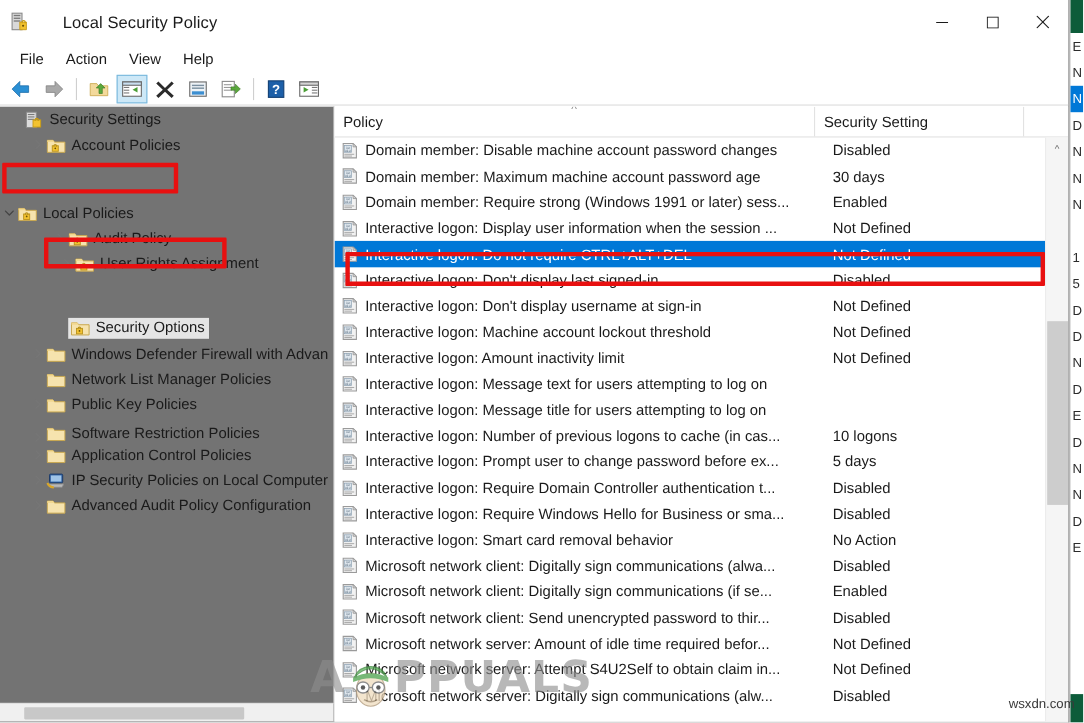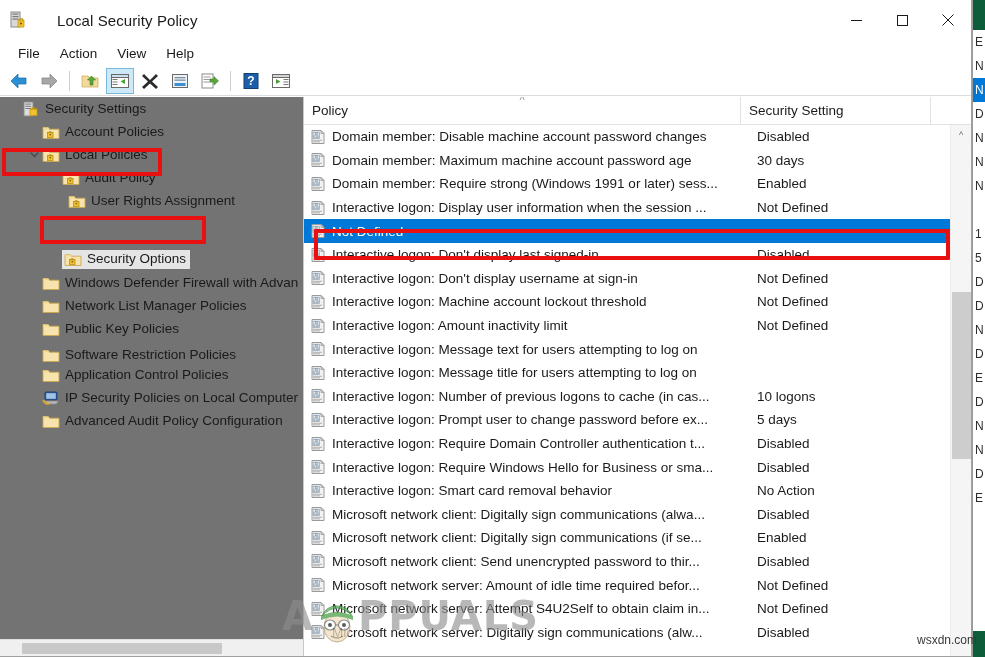--- a/index.html
+++ b/index.html
@@ -433,21 +433,21 @@
                 <div class="node-icon"><svg width="18" height="16" viewBox="0 0 18 16">
                     <path d="M1 3.5 h5.2 l1.3 1.7 h9.5 v9.3 h-16 z" fill="#f6e3ae" stroke="#c9a84f" stroke-width="0.9"></path>
                     <path d="M1 3.5 h5.2 l1.3 1.7 h-6.5 z" fill="#f1d78f"></path>
                     <rect x="5.5" y="8.5" width="5.5" height="5" fill="#f2c230" stroke="#b8901a" stroke-width="0.8"></rect>
                     <path d="M6.6 8.5 a1.6 1.6 0 0 1 3.2 0 v0.9 h-1 V8.5 a0.65 0.65 0 0 0 -1.3 0 v0.9 H6.6 z" fill="#b8901a"></path>
                     <circle cx="8.25" cy="10.8" r="0.8" fill="#6b5206"></circle>
                   </svg></div>
                 <span class="node-label">Account Policies</span>
               </div>
             </div>
-            <div class="tree-node" style="padding-left: 26px;">
+            <div class="tree-node" style=" margin-top: 39px;">
               <div class="twisty">
                 <svg width="9" height="9" viewBox="0 0 9 9">
                   <path d="M1 2.9 L4.5 6.5 L8 2.9" fill="none" stroke="#444" stroke-width="1.2" stroke-linecap="round" stroke-linejoin="round"></path>
                 </svg>
               </div>
               <div class="node-label-wrap">
                 <div class="node-icon"><svg width="18" height="16" viewBox="0 0 18 16">
                     <path d="M1 3.5 h5.2 l1.3 1.7 h9.5 v9.3 h-16 z" fill="#f6e3ae" stroke="#c9a84f" stroke-width="0.9"></path>
                     <path d="M1 3.5 h5.2 l1.3 1.7 h-6.5 z" fill="#f1d78f"></path>
                     <rect x="5.5" y="8.5" width="5.5" height="5" fill="#f2c230" stroke="#b8901a" stroke-width="0.8"></rect>
@@ -672,20 +672,21 @@
             <div class="row selected">
               <div class="row-icon"><svg width="16" height="16" viewBox="0 0 16 16">
                   <path d="M2 1.5 h9 l3 3 v10 h-12 z" fill="#f2f2f2" stroke="#9a9a9a" stroke-width="1"></path>
                   <path d="M11 1.5 v3 h3 z" fill="#d8d8d8" stroke="#9a9a9a" stroke-width="0.8"></path>
                   <rect x="3" y="3.2" width="6.4" height="6.2" fill="#dfe7ee" stroke="#8fa3b5" stroke-width="0.7"></rect>
                   <text x="6.2" y="6" font-size="3.1" fill="#4a5d70" text-anchor="middle" font-family="Liberation Sans, sans-serif">10</text>
                   <text x="6.2" y="8.9" font-size="3.1" fill="#4a5d70" text-anchor="middle" font-family="Liberation Sans, sans-serif">010</text>
                   <rect x="3" y="10.8" width="9" height="0.9" fill="#a8a8a8"></rect>
                   <rect x="3" y="12.4" width="7" height="0.9" fill="#a8a8a8"></rect>
                 </svg></div>
+              <div class="row-policy">Interactive logon: Do not require CTRL+ALT+DEL</div>
               <div class="row-setting">Not Defined</div>
             </div>
             <div class="row">
               <div class="row-icon"><svg width="16" height="16" viewBox="0 0 16 16">
                   <path d="M2 1.5 h9 l3 3 v10 h-12 z" fill="#f2f2f2" stroke="#9a9a9a" stroke-width="1"></path>
                   <path d="M11 1.5 v3 h3 z" fill="#d8d8d8" stroke="#9a9a9a" stroke-width="0.8"></path>
                   <rect x="3" y="3.2" width="6.4" height="6.2" fill="#dfe7ee" stroke="#8fa3b5" stroke-width="0.7"></rect>
                   <text x="6.2" y="6" font-size="3.1" fill="#4a5d70" text-anchor="middle" font-family="Liberation Sans, sans-serif">10</text>
                   <text x="6.2" y="8.9" font-size="3.1" fill="#4a5d70" text-anchor="middle" font-family="Liberation Sans, sans-serif">010</text>
                   <rect x="3" y="10.8" width="9" height="0.9" fill="#a8a8a8"></rect>

